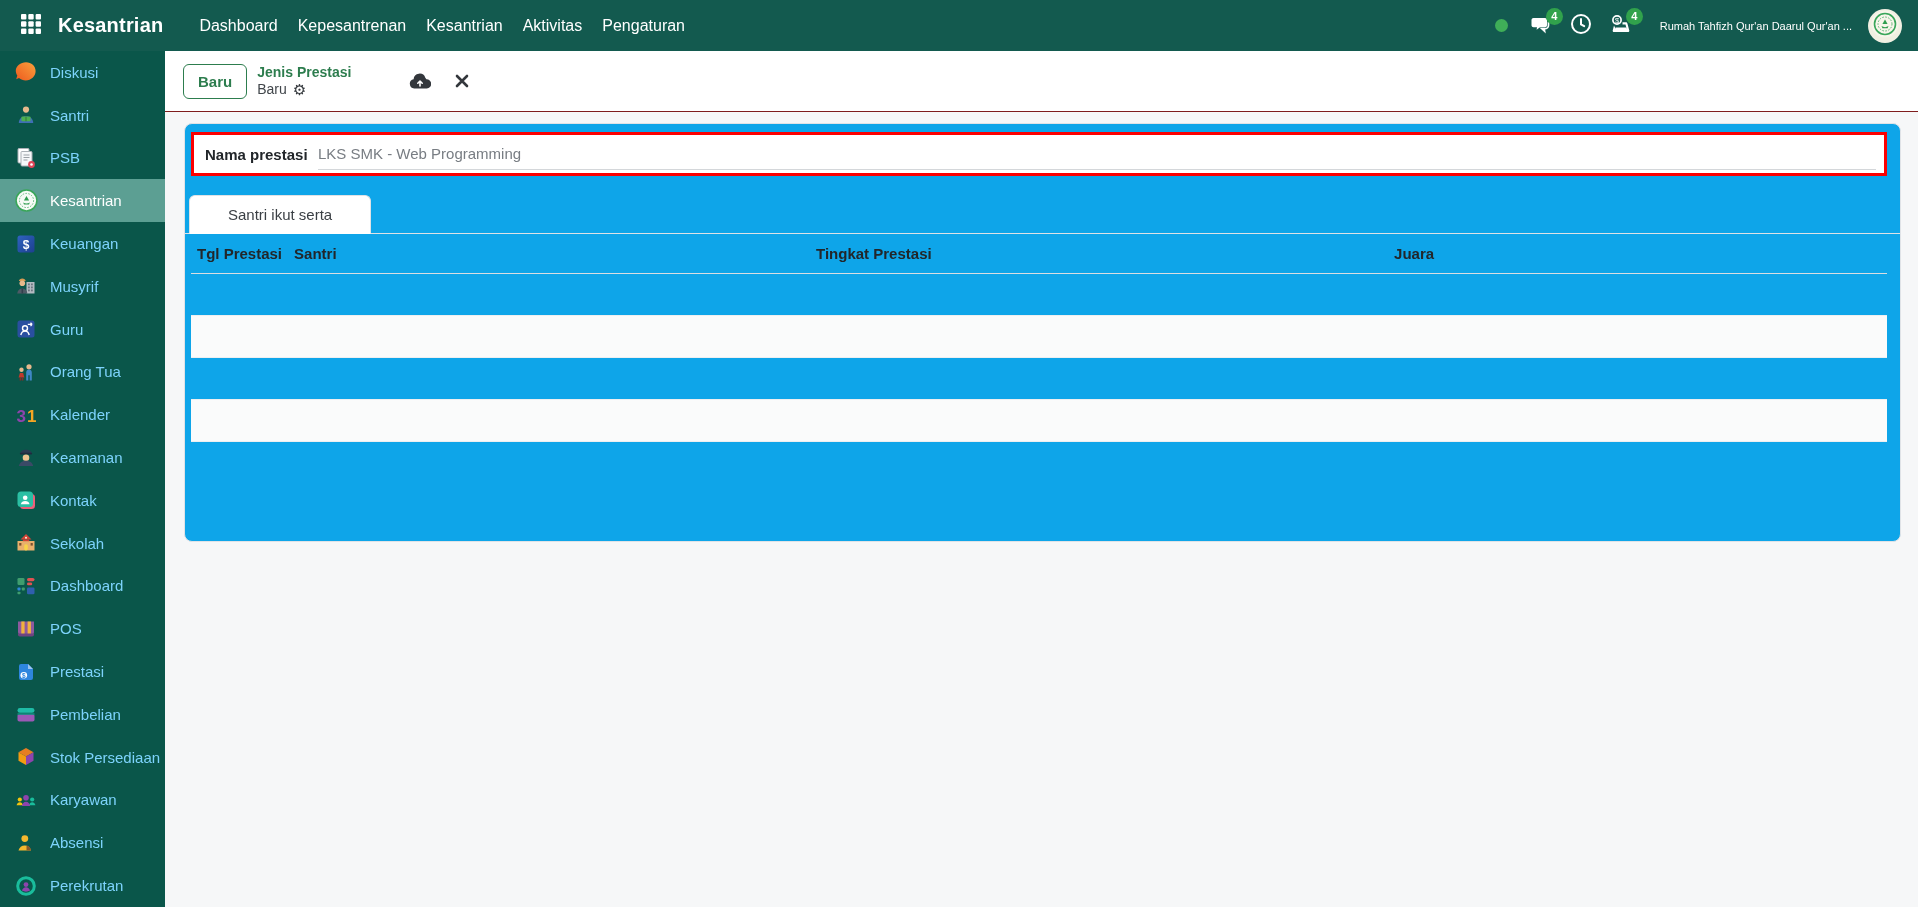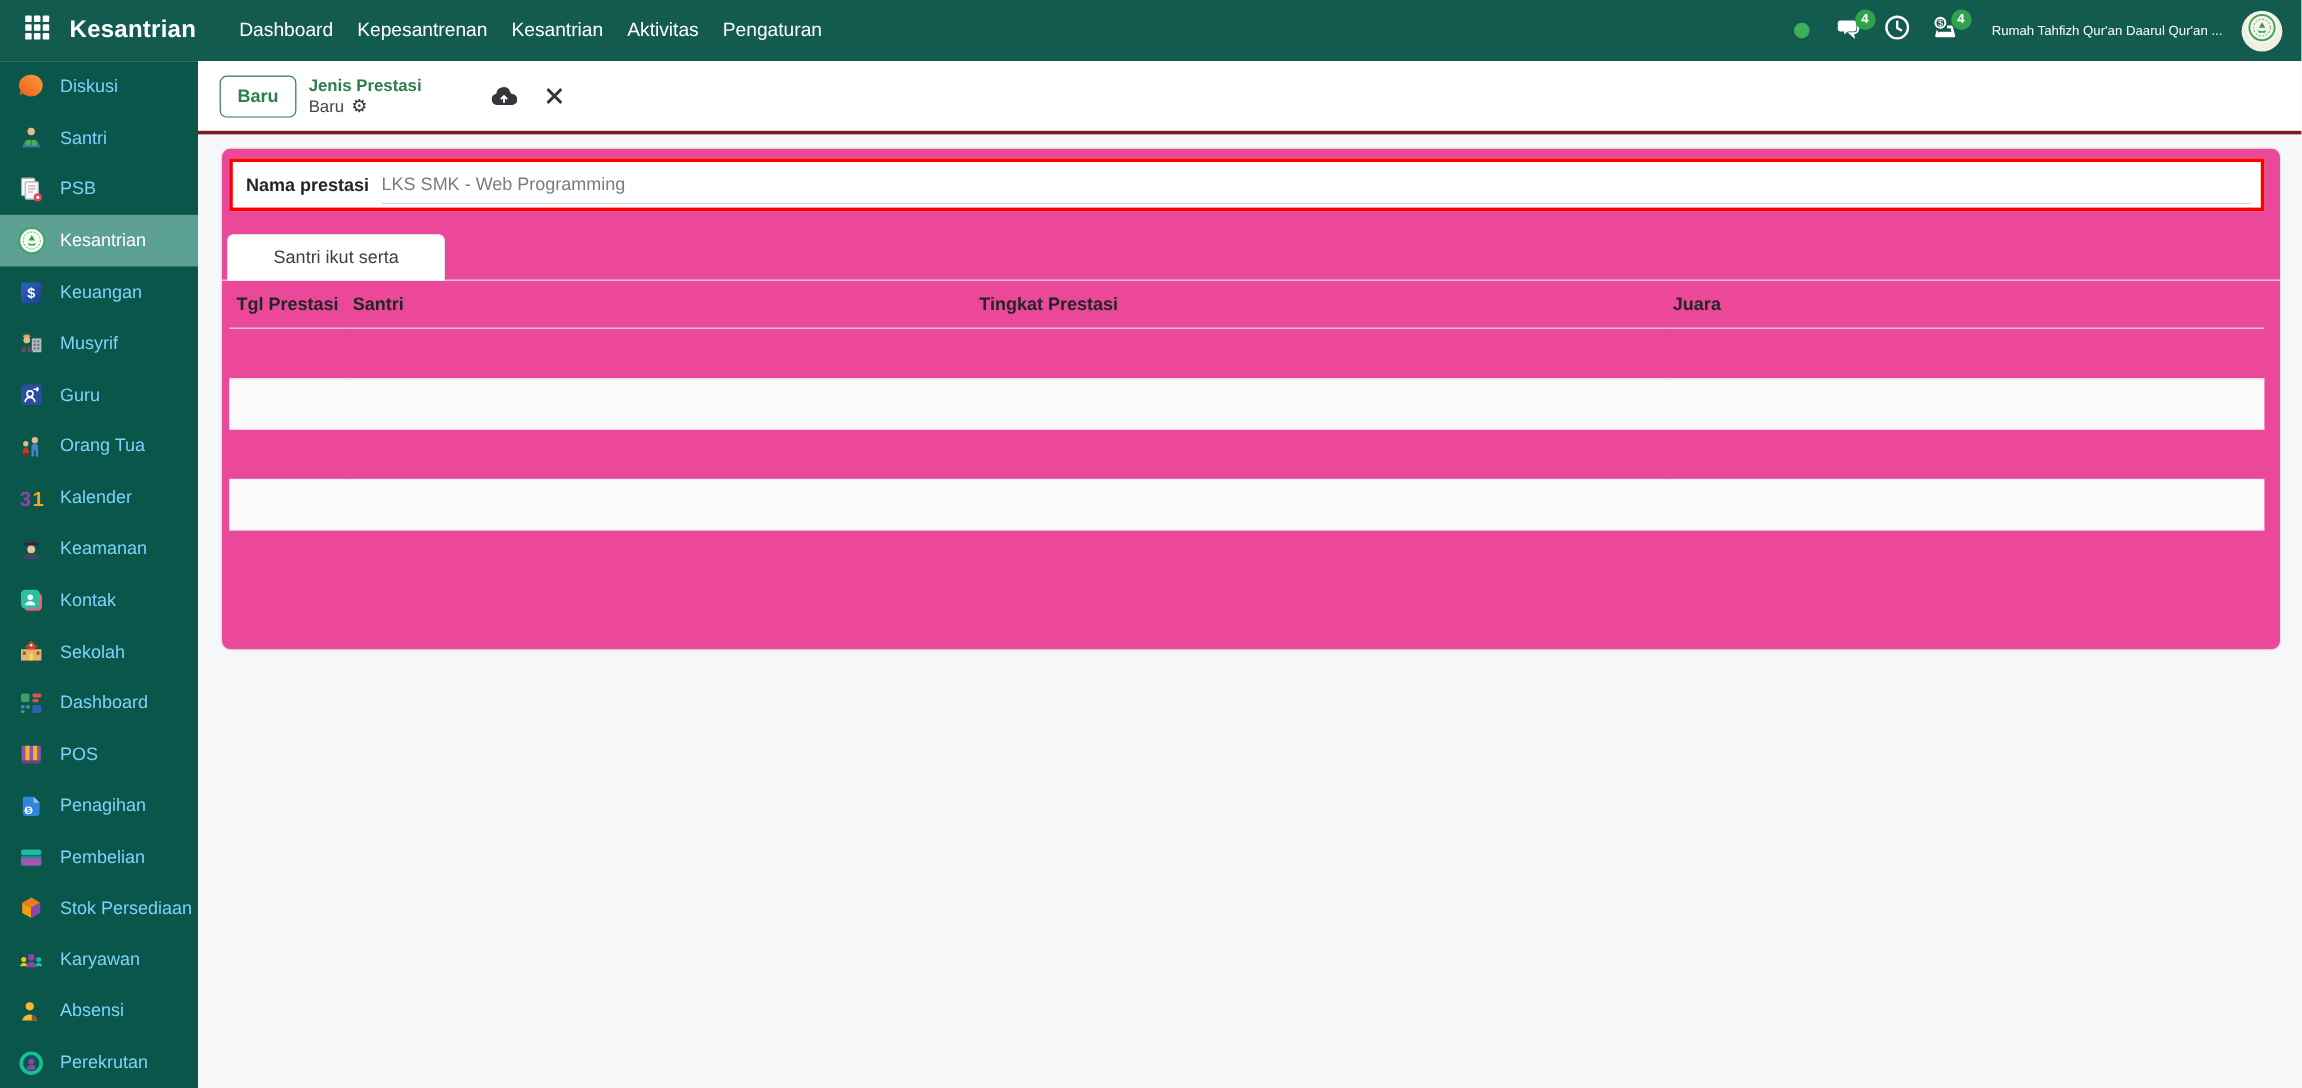--- a/index.html
+++ b/index.html
@@ -43,39 +43,39 @@
     height:42.8px; display:flex; align-items:center; gap:11px;
     padding-left:13px; color:#7dd3fc; font-size:15px; cursor:pointer; white-space:nowrap;
   }
   .side-item.active { background:#5c9f93; color:#fff; }
   .s-icon { width:26px; height:26px; flex:0 0 26px; display:flex; align-items:center; justify-content:center; }
 
   .content { flex:1; display:flex; flex-direction:column; background:#f6f7f8; min-width:0; }
 
   
   .control-panel {
-    height:61px; flex:0 0 61px; background:#fff; border-bottom:3px solid #7f1d1d;
+    height:61px; flex:0 0 61px; background:#fff; border-bottom:1px solid #7f1d1d;
     display:flex; align-items:center; padding-left:18px;
   }
   .btn-new {
     font-family:inherit; background:#fff; color:#2d7d4e; border:1px solid #2d7d4e;
     border-radius:6px; font-size:15px; font-weight:700; padding:8px 14px; cursor:pointer;
   }
   .bc { margin-left:10px; display:flex; flex-direction:column; justify-content:center; line-height:1.25; }
   .bc-model { color:#2d7d4e; font-size:14px; font-weight:600; cursor:pointer; }
   .bc-record { color:#41464b; font-size:14px; display:flex; align-items:center; gap:6px; }
   .gear { font-size:15px; color:#33373c; cursor:pointer; line-height:1; }
   .cp-icons { display:flex; align-items:center; gap:24px; margin-left:58px; }
   .cp-icons > span { cursor:pointer; display:flex; }
 
   
   .content-body { flex:1; overflow:hidden; }
   .sheet {
     margin:11px 0 0 19px; width:1717px; height:419px;
-    background:#ec4899; border:1px solid #e0e3e7; border-radius:8px;
+    background:#0ea5e9; border:1px solid #e0e3e7; border-radius:8px;
     display:flex; flex-direction:column;
   }
   .field-rows { padding:8px 13px 0 6px; }
   .field-row {
     border:3px solid #fc0000; height:44px; display:flex; align-items:center;
     margin-bottom:3px; background:#fff;
   }
   .field-row.tall { height:47px; }
   .field-row label { width:124px; flex:0 0 124px; padding-left:11px; font-size:15px; font-weight:700; color:#22262a; }
   .field-input {
@@ -373,21 +373,21 @@
 
       <div class="side-item">
         <span class="s-icon">
           <svg width="24" height="24" viewBox="0 0 24 24">
             <path d="M5 6a2 2 0 0 1 2-2h7l5 5v9a2 2 0 0 1-2 2H7a2 2 0 0 1-2-2z" fill="#2e86de"></path>
             <path d="M14 4l5 5h-5z" fill="#9cc4ef"></path>
             <circle cx="9.8" cy="15.3" r="3.3" fill="#fff"></circle>
             <text x="9.8" y="17.6" font-size="6.5" font-weight="bold" fill="#2e86de" text-anchor="middle" font-family="Liberation Sans">$</text>
           </svg>
         </span>
-        <span class="s-label">Penagihan</span>
+        <span class="s-label">Prestasi</span>
       </div>
 
       <div class="side-item">
         <span class="s-icon">
           <svg width="24" height="24" viewBox="0 0 24 24">
             <rect x="3.5" y="12" width="17" height="7.5" rx="1.8" fill="#9b59b6"></rect>
             <rect x="3.5" y="6" width="17" height="4.8" rx="2.4" fill="#1fbba6"></rect>
             <rect x="3.5" y="11.2" width="17" height="1.6" fill="#0f8f7e"></rect>
           </svg>
         </span>

